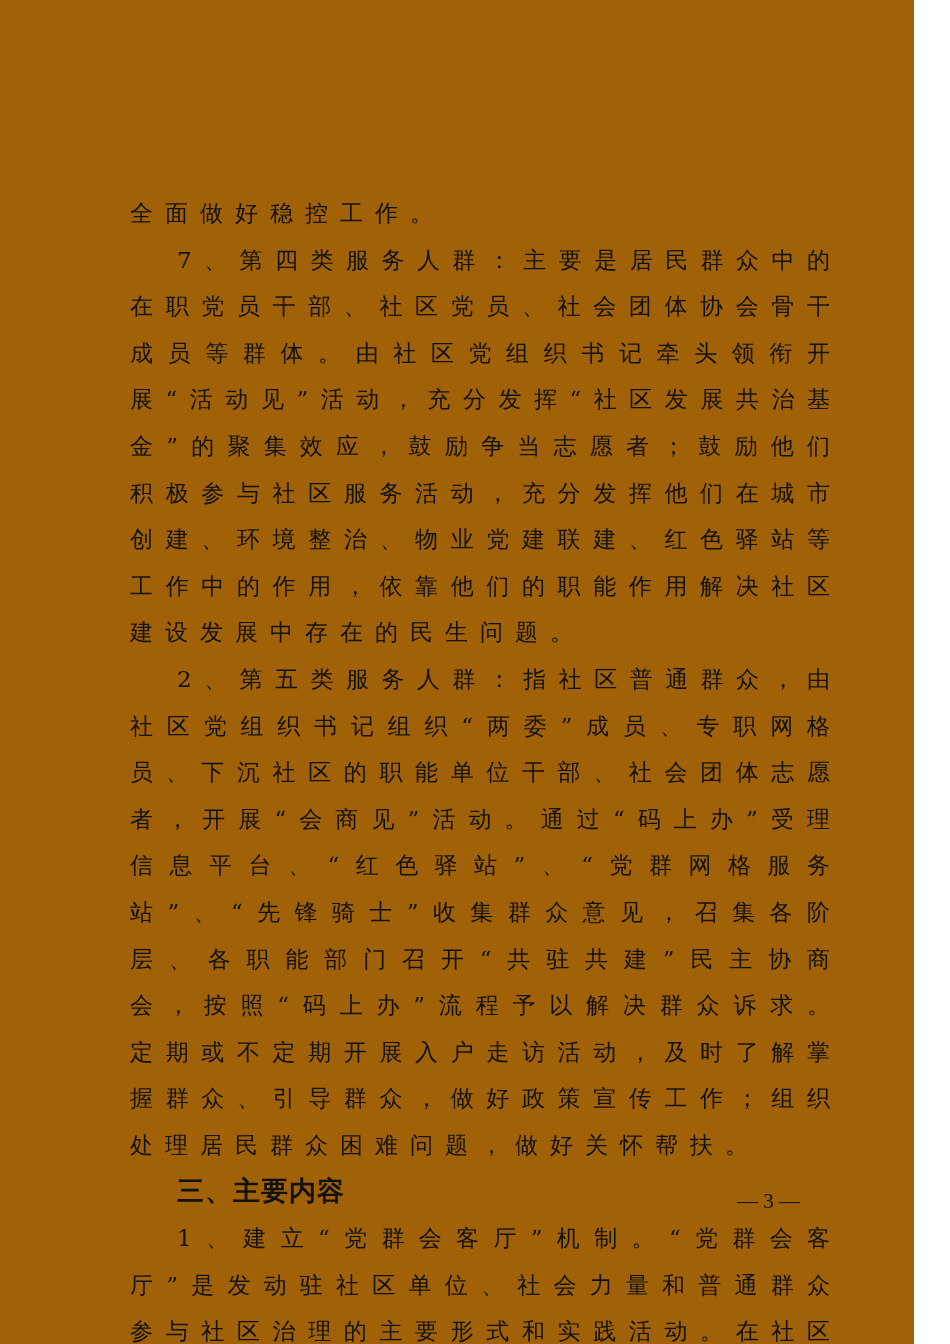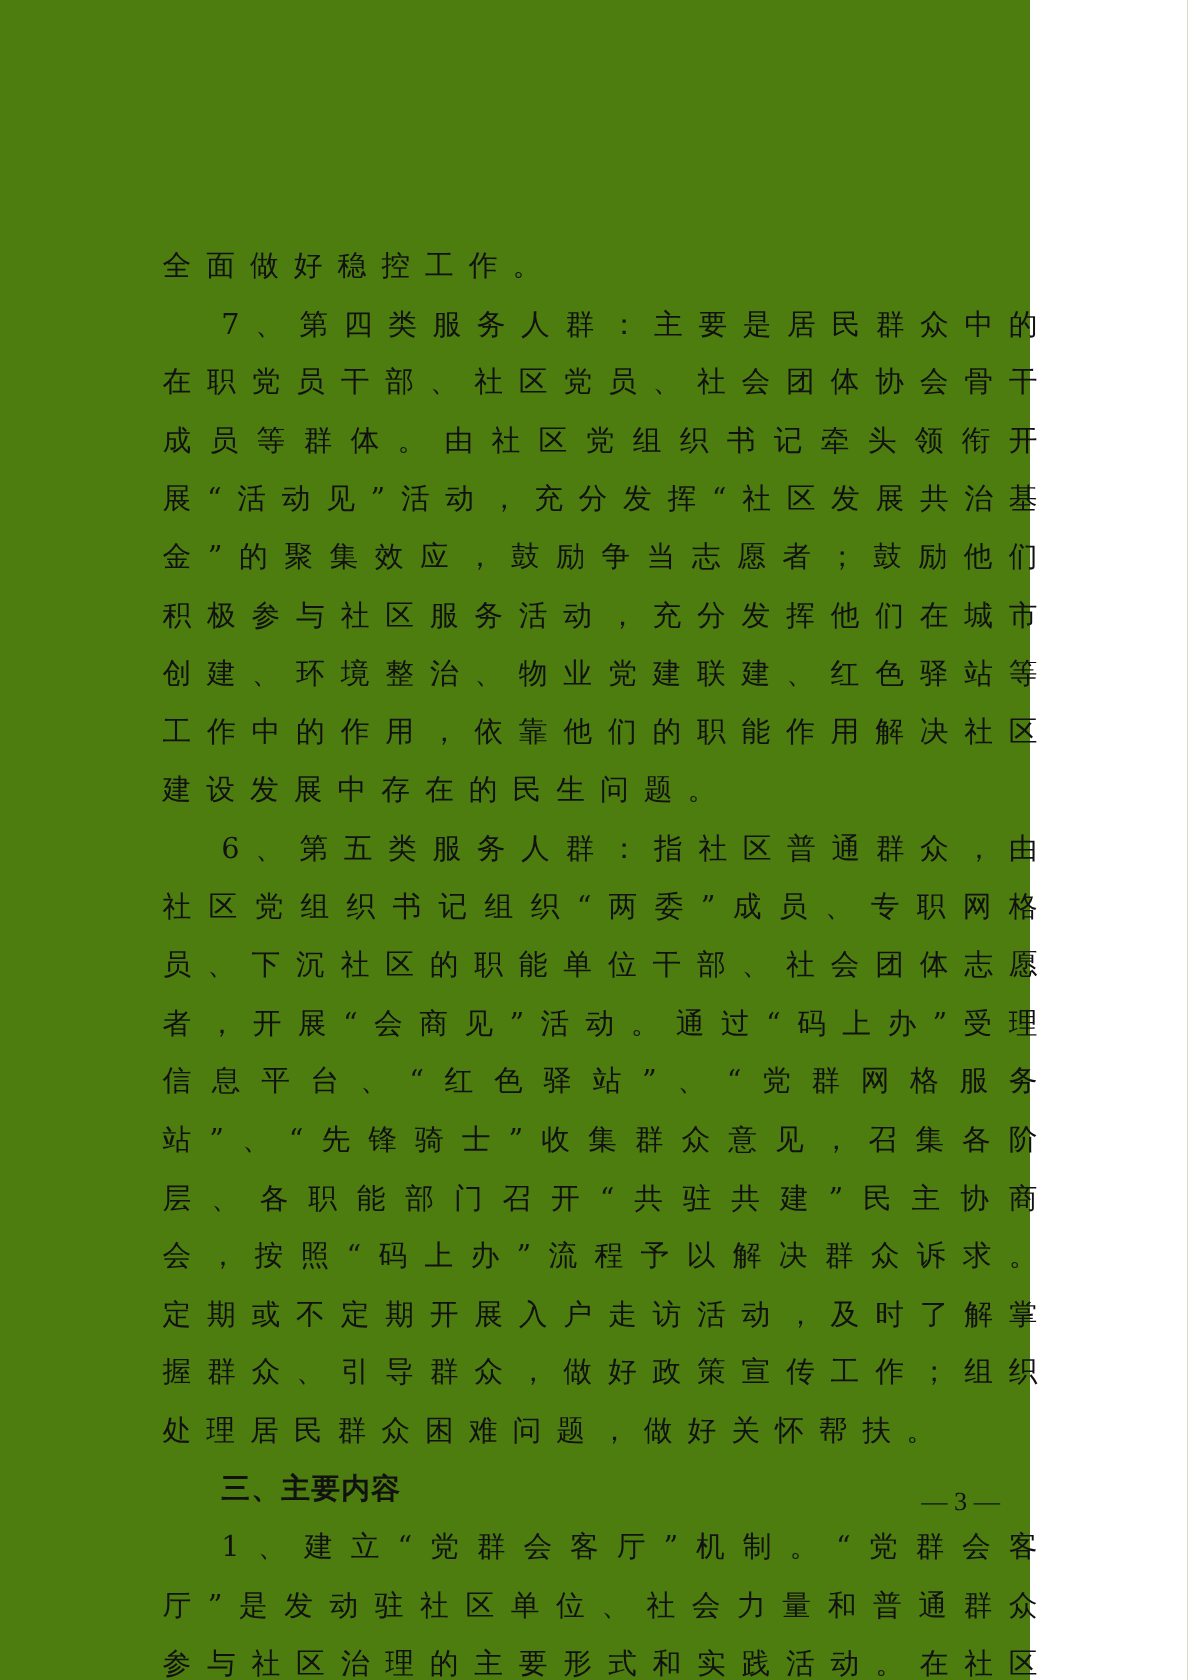--- a/index.html
+++ b/index.html
@@ -1,44 +1,44 @@
 <!DOCTYPE html>
 <html><head>
 <meta charset="utf-8">
 <style>
   html, body { margin: 0; padding: 0; background: #ffffff; }
   body { width: 950px; height: 1344px; position: relative; overflow: hidden; }
   .page {
-    position: absolute; left: 0; top: 0; width: 824px; height: 1344px; background: #4d7c0f;
+    position: absolute; left: 0; top: 0; width: 914px; height: 1344px; background: #a16207;
   }
   .content {
     position: absolute; left: 130px; top: 190px; width: 712px;
     font-family: "DejaVu Serif", "Liberation Serif", serif;
     font-size: 23px; color: #111;
     line-height: 46.6px;
     letter-spacing: 12px;
   }
   .para { margin: 0; text-align: justify; text-align-last: left; }
   .para.indent { text-indent: 47px; }
   .heading {
     margin: 0; text-indent: 47px;
     font-family: "DejaVu Sans", "Liberation Sans", sans-serif;
-    font-weight: bold; letter-spacing: 1px; font-size: 23px;
+    font-weight: bold; letter-spacing: 1px; font-size: 27px;
   }
   .page-number {
     position: absolute; left: 737px; top: 1189px;
     font-family: "Liberation Serif", "DejaVu Serif", serif;
     font-size: 21px; color: #111; letter-spacing: 0;
   }
 </style>
 </head>
 <body>
 
 <div class="page">
   <div class="content">
     <p class="para">全面做好稳控工作。</p>
     <p class="para indent">7、第四类服务人群：主要是居民群众中的在职党员干部、社区党员、社会团体协会骨干成员等群体。由社区党组织书记牵头领衔开展“活动见”活动，充分发挥“社区发展共治基金”的聚集效应，鼓励争当志愿者；鼓励他们积极参与社区服务活动，充分发挥他们在城市创建、环境整治、物业党建联建、红色驿站等工作中的作用，依靠他们的职能作用解决社区建设发展中存在的民生问题。</p>
-    <p class="para indent">6、第五类服务人群：指社区普通群众，由社区党组织书记组织“两委”成员、专职网格员、下沉社区的职能单位干部、社会团体志愿者，开展“会商见”活动。通过“码上办”受理信息平台、“红色驿站”、“党群网格服务站”、“先锋骑士”收集群众意见，召集各阶层、各职能部门召开“共驻共建”民主协商会，按照“码上办”流程予以解决群众诉求。定期或不定期开展入户走访活动，及时了解掌握群众、引导群众，做好政策宣传工作；组织处理居民群众困难问题，做好关怀帮扶。</p>
+    <p class="para indent">2、第五类服务人群：指社区普通群众，由社区党组织书记组织“两委”成员、专职网格员、下沉社区的职能单位干部、社会团体志愿者，开展“会商见”活动。通过“码上办”受理信息平台、“红色驿站”、“党群网格服务站”、“先锋骑士”收集群众意见，召集各阶层、各职能部门召开“共驻共建”民主协商会，按照“码上办”流程予以解决群众诉求。定期或不定期开展入户走访活动，及时了解掌握群众、引导群众，做好政策宣传工作；组织处理居民群众困难问题，做好关怀帮扶。</p>
     <p class="heading">三、主要内容</p>
     <p class="para indent">1、建立“党群会客厅”机制。“党群会客厅”是发动驻社区单位、社会力量和普通群众参与社区治理的主要形式和实践活动。在社区居委会建立和完善社区联席会议制度和工作制度，</p>
   </div>
   <div class="page-number">— 3 —</div>
 </div>
 
 </body></html>

